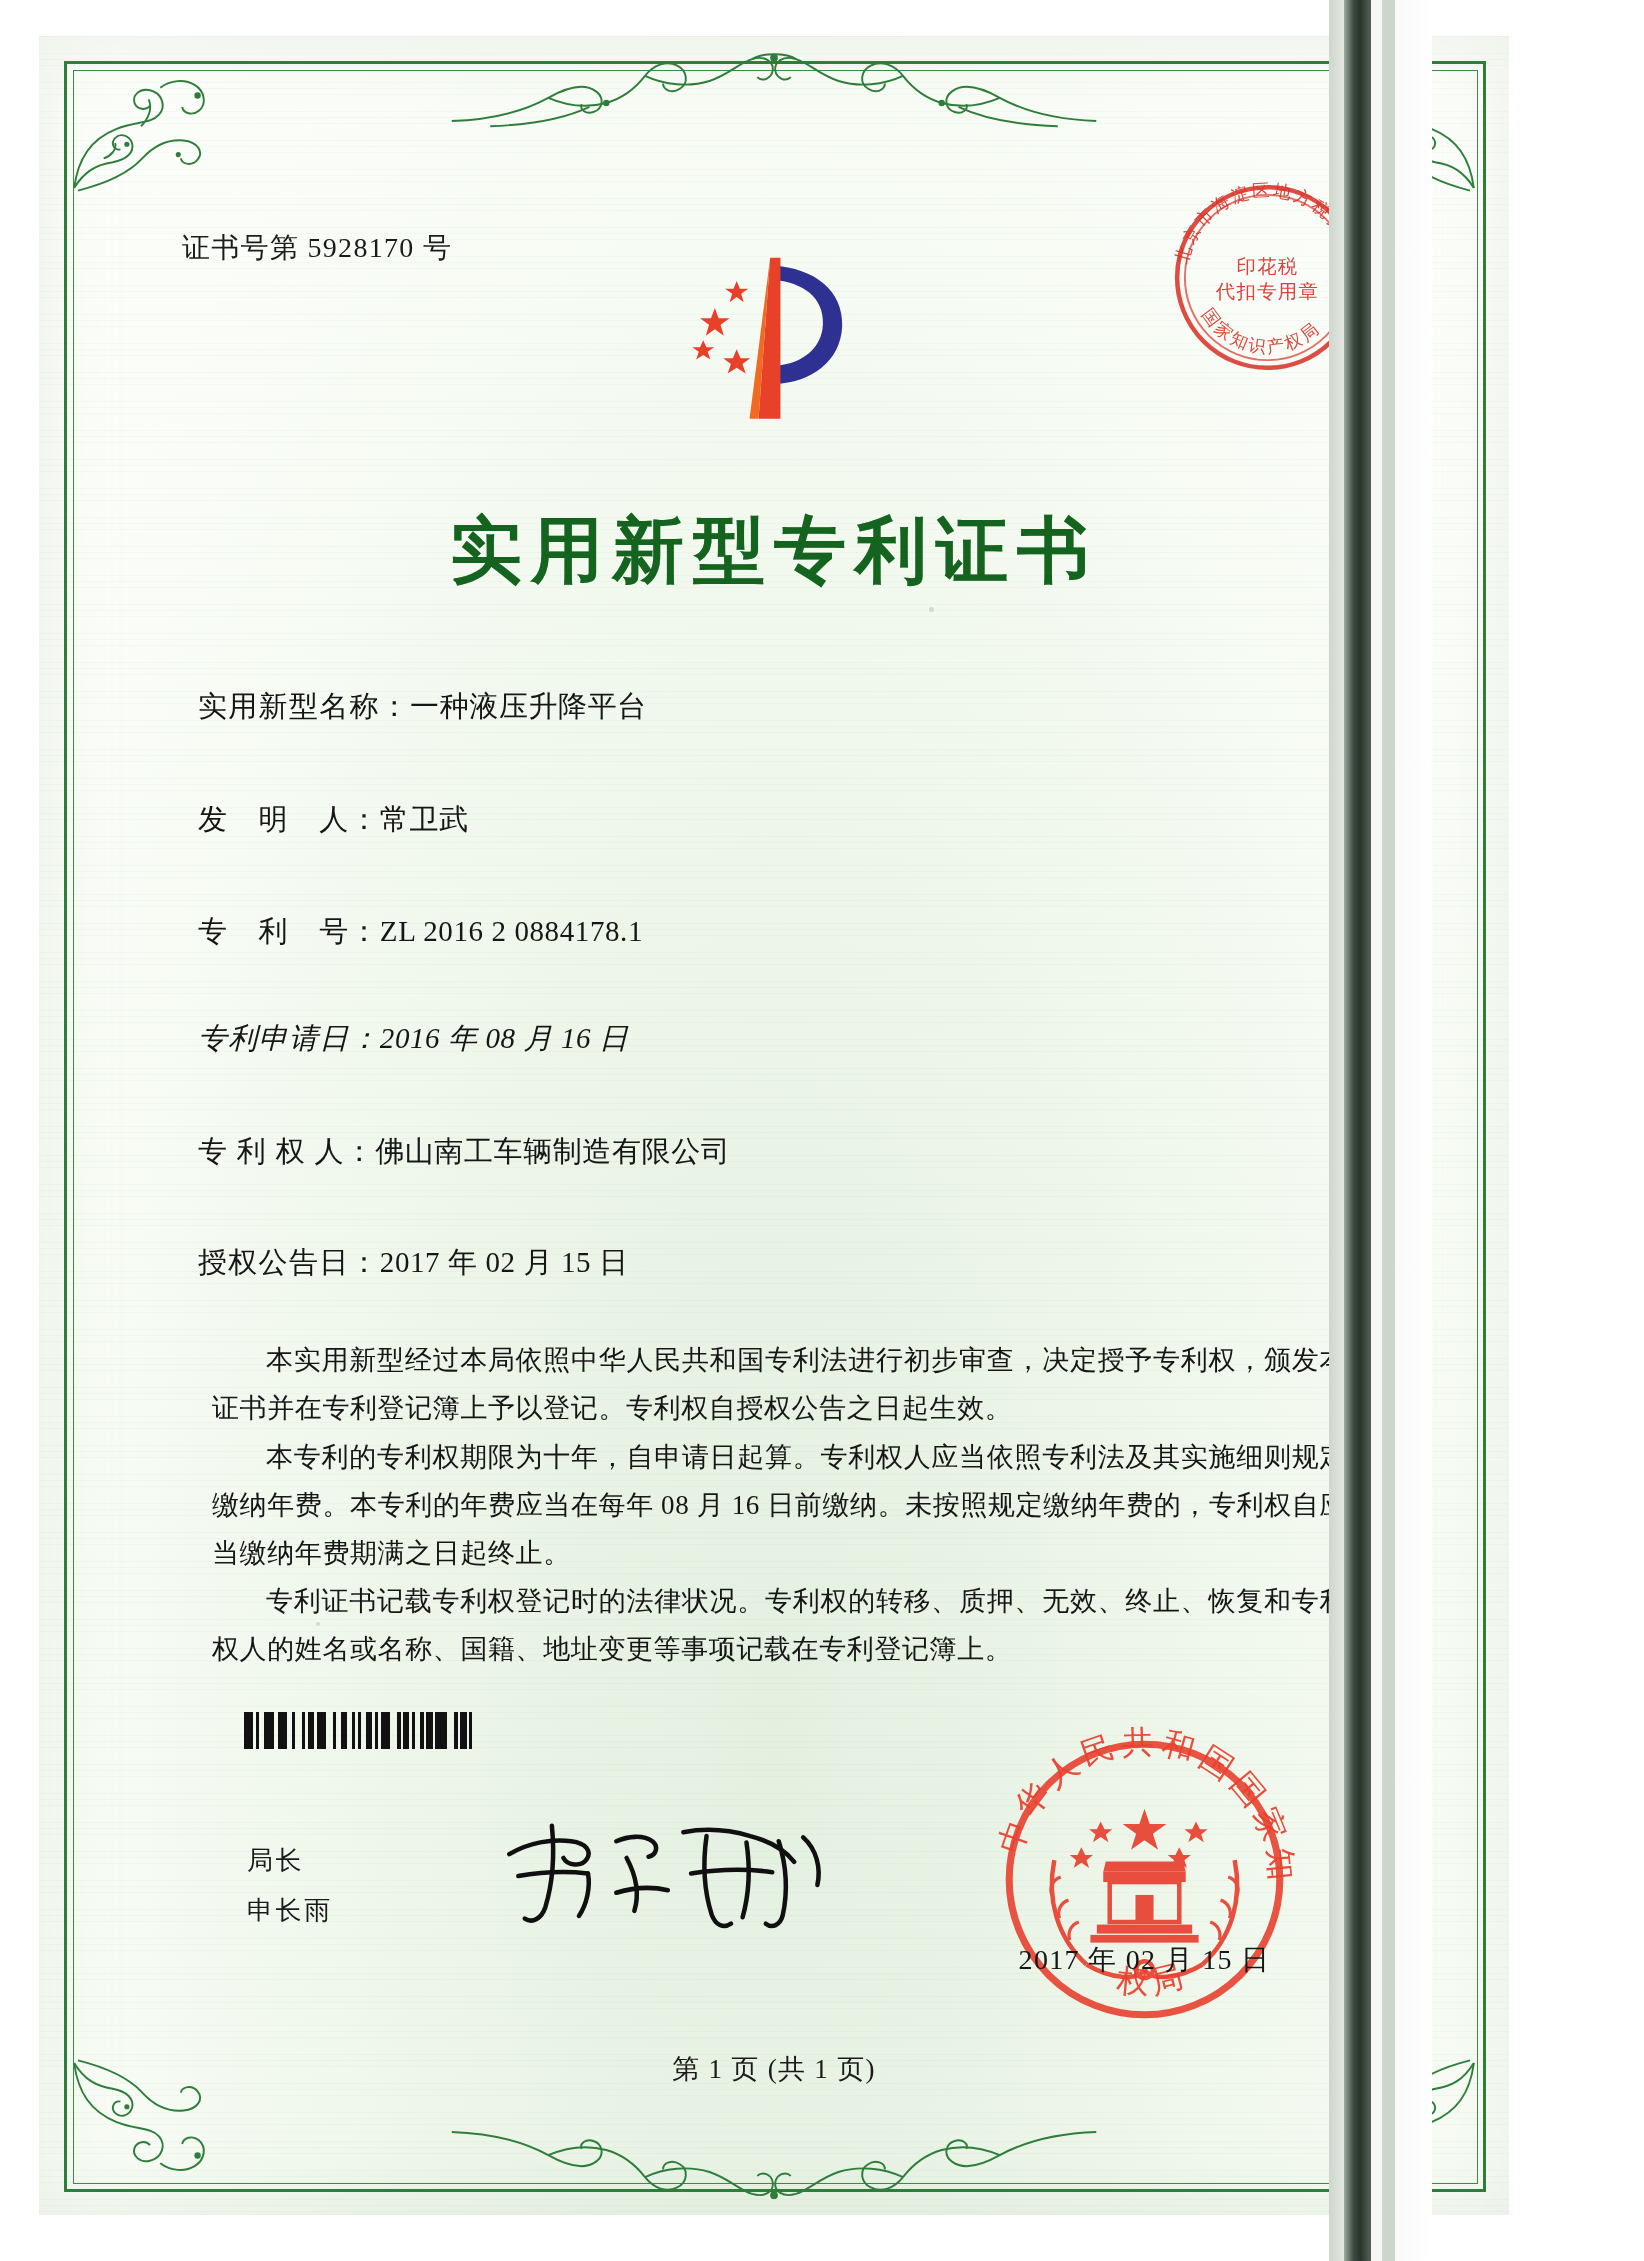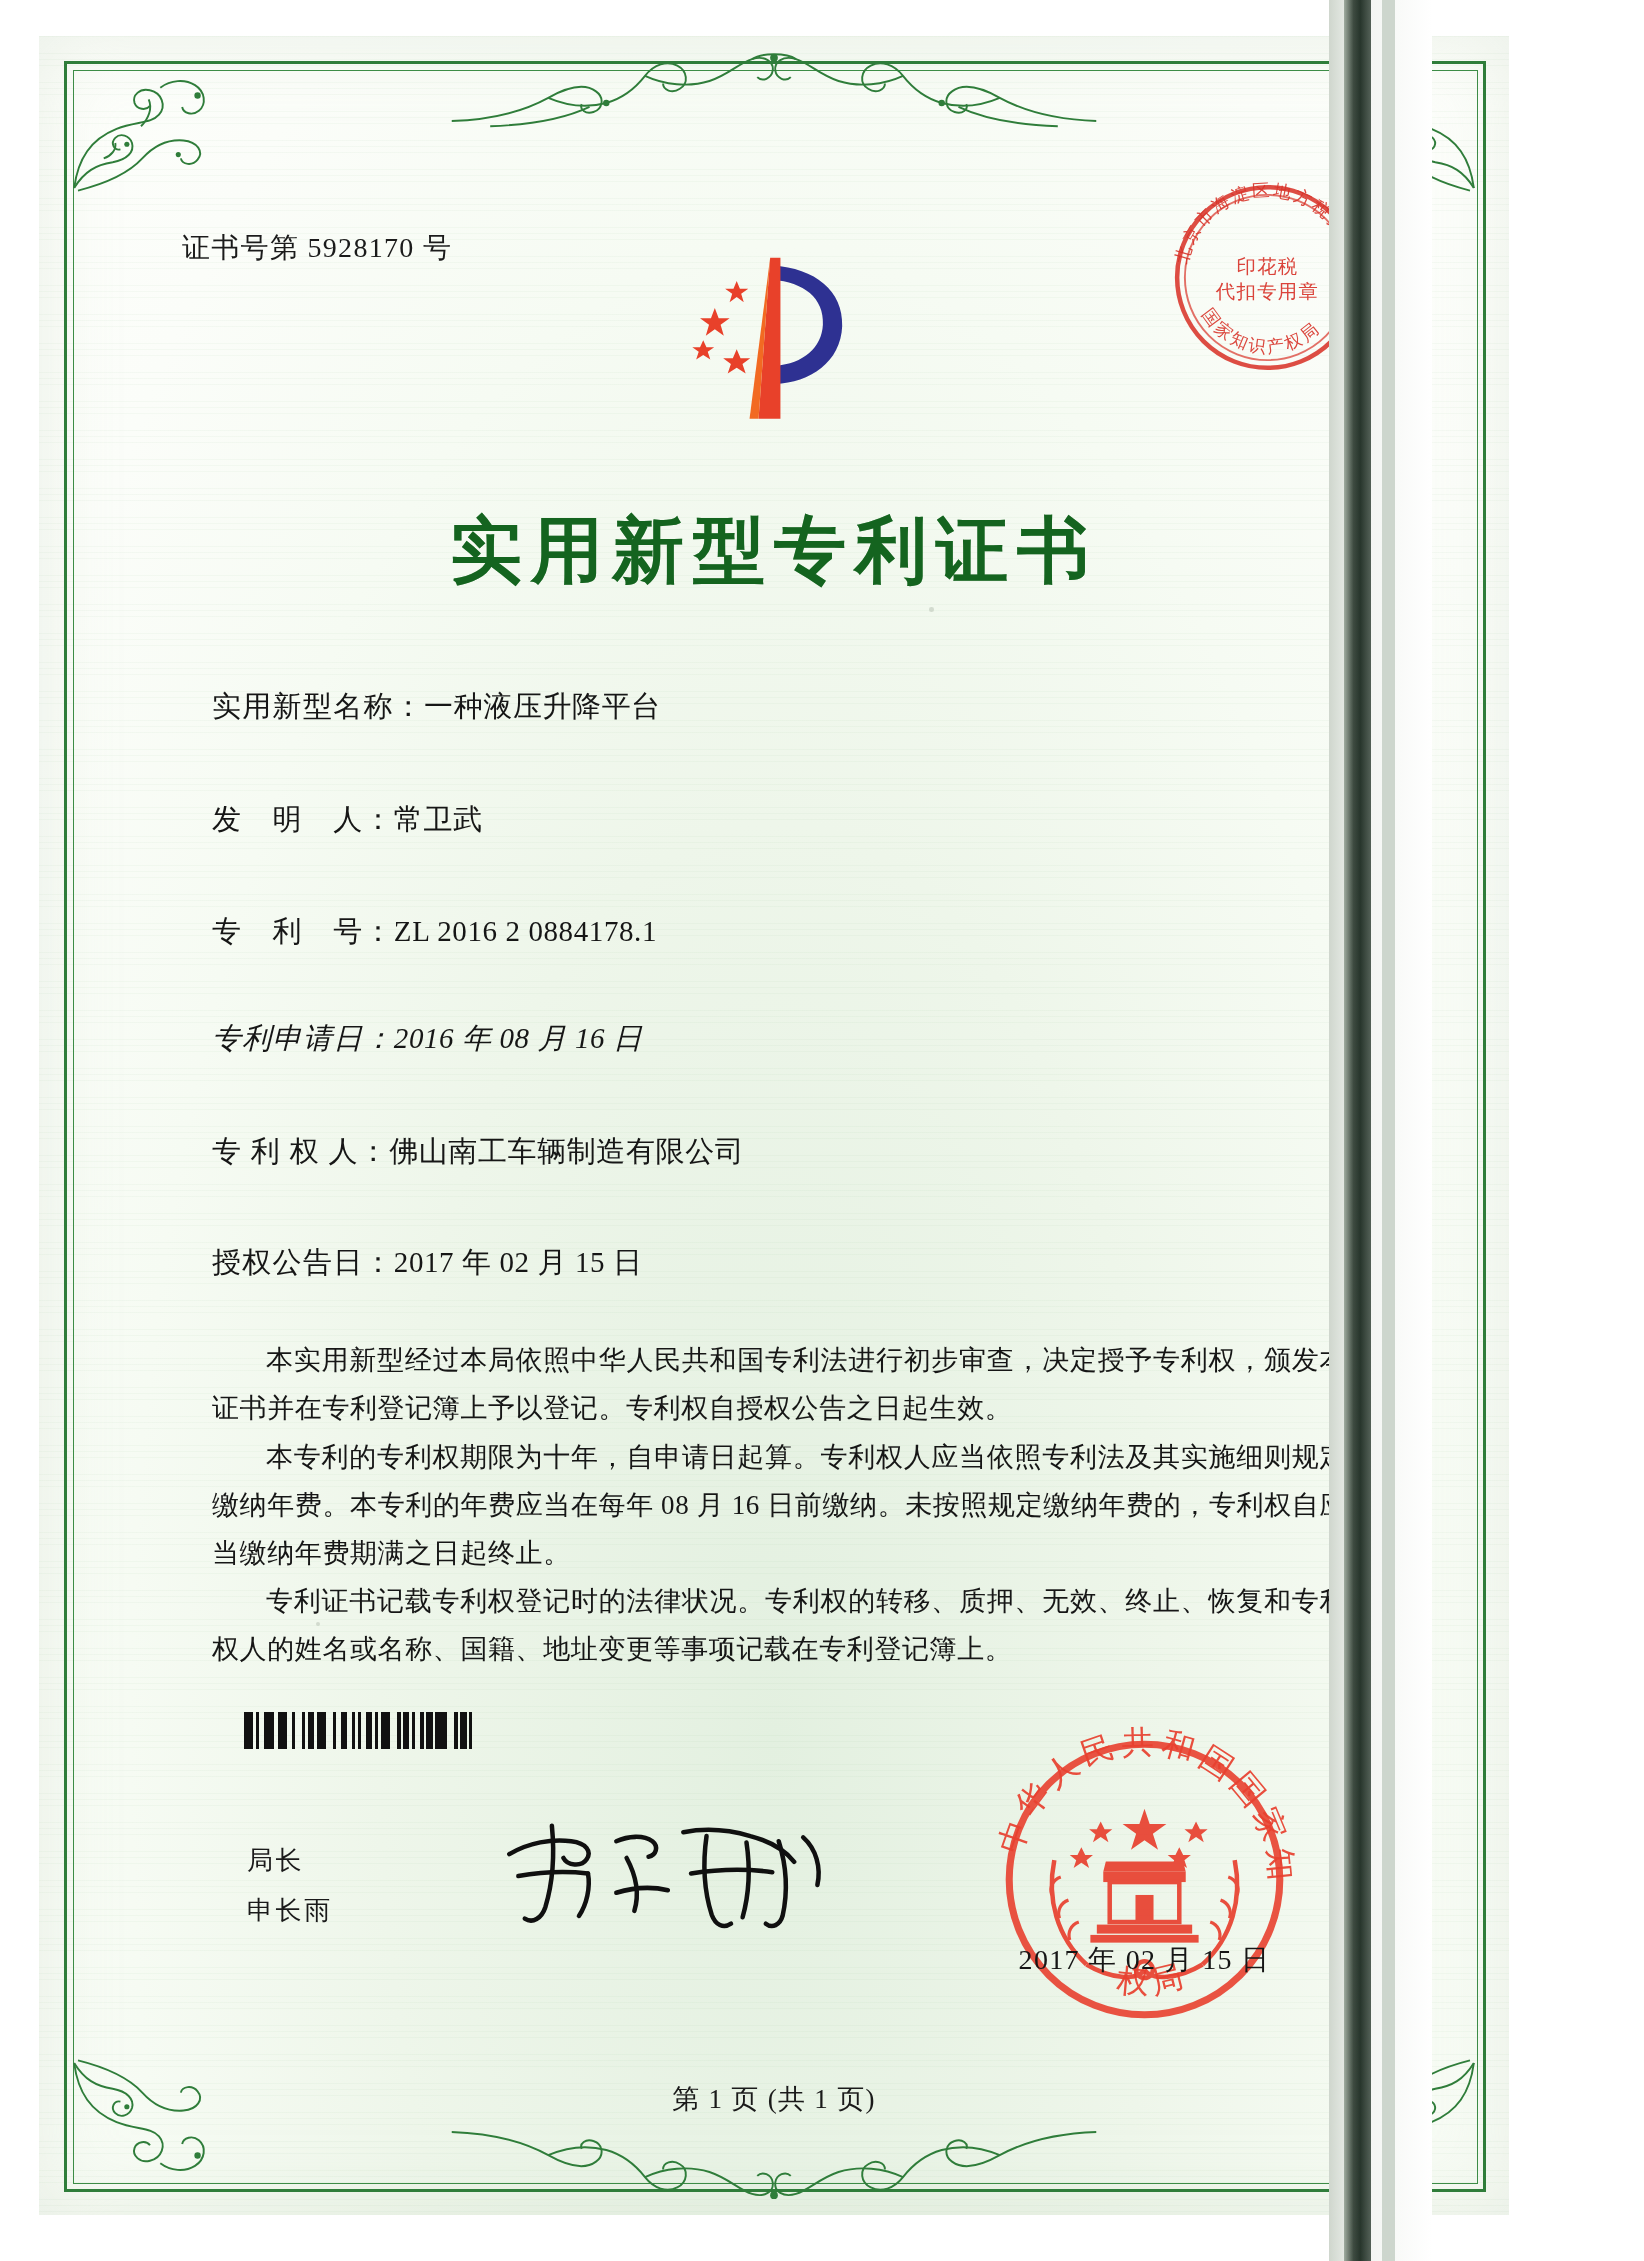--- a/index.html
+++ b/index.html
@@ -134,21 +134,21 @@
     font-size: 72px;
     font-weight: bold;
     letter-spacing: 9px;
     color: #14641f;
     font-family: "DejaVu Serif", "Liberation Serif", serif;
     text-shadow: 0 0 0.6px rgba(20,100,31,.45);
   }
 
   .field {
     position: absolute;
-    left: 173px;
+    left: 159px;
     font-size: 29px;
     color: #161616;
     white-space: nowrap;
     letter-spacing: 0.6px;
   }
   .field .lbl { letter-spacing: 1.3px; }
   .field .val { letter-spacing: 0.6px; }
 
   #f-name   { top: 651px; }
   #f-inv    { top: 764px; }
@@ -230,21 +230,20 @@
     color: #161616;
   }
 
   #footer {
     position: absolute;
     left: 0; right: 0; top: 2015px;
     text-align: center;
     font-size: 27px;
     color: #1a1a1a;
     letter-spacing: 1.3px;
-    margin-top: 30px;
   }
 
   
   .speck { position: absolute; background: #b9c3b6; border-radius: 50%; opacity: .55; }
 </style>
 </head>
 <body>
 
 <div id="scan">
 

